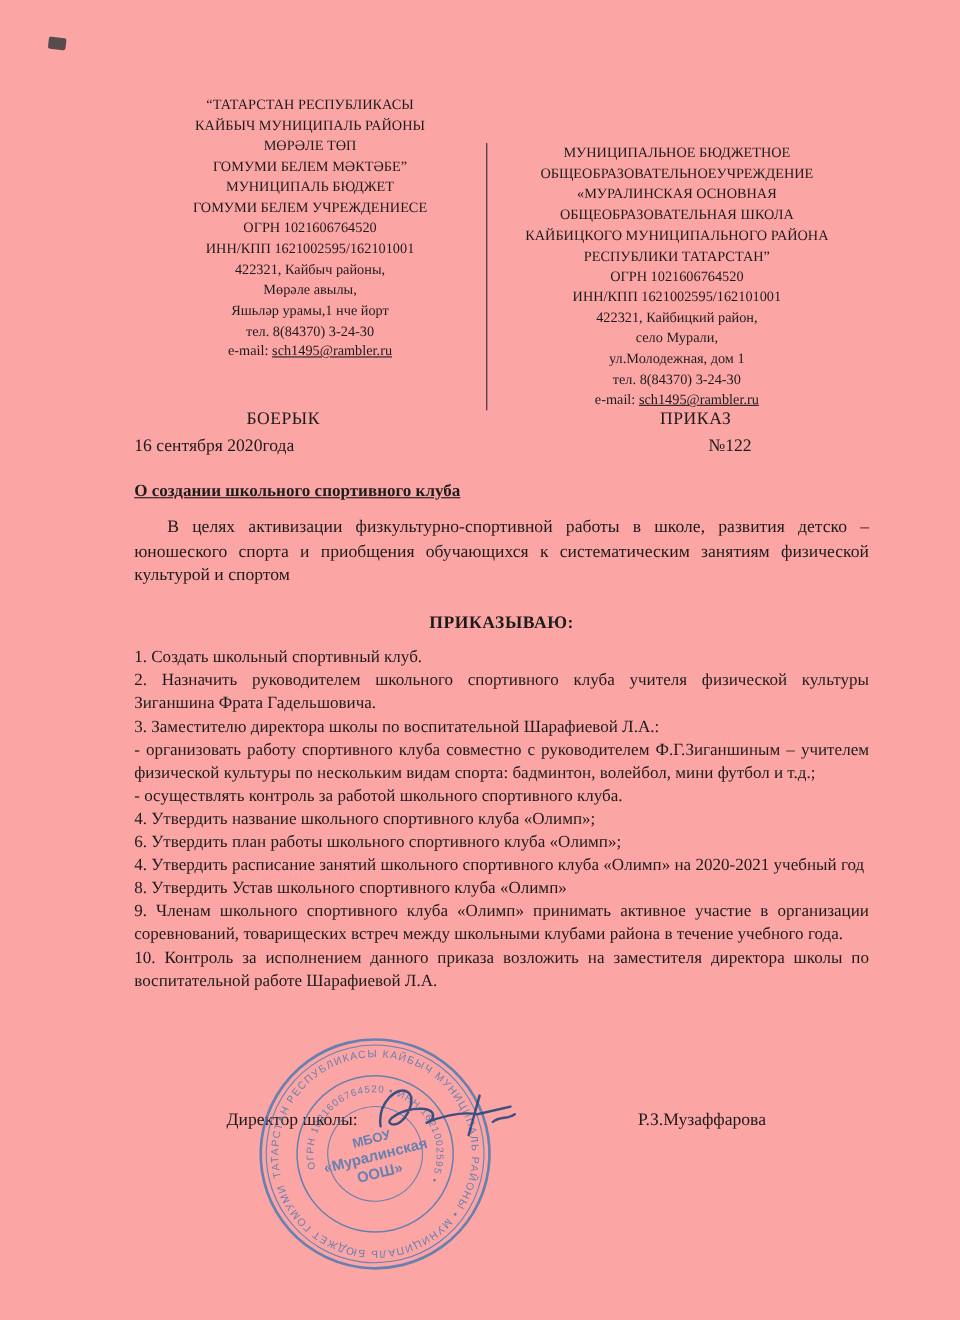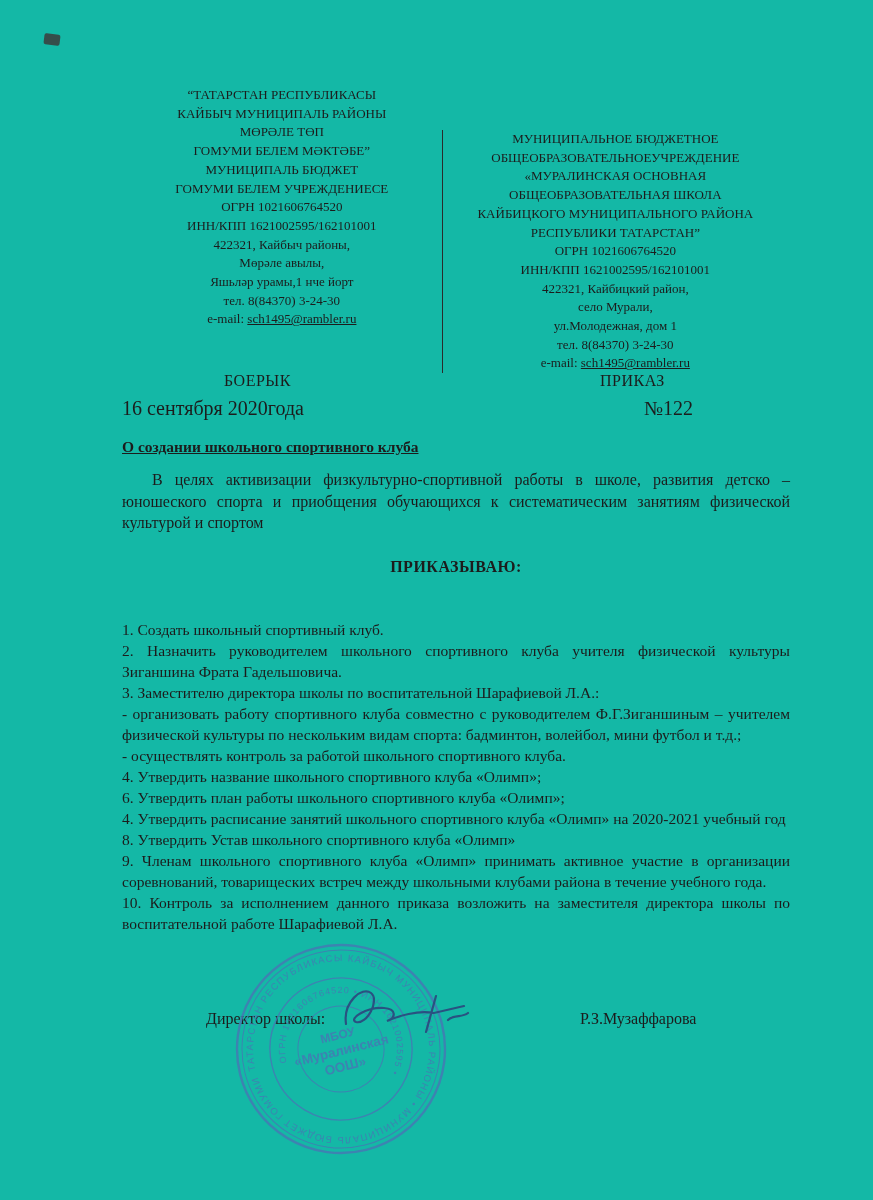--- a/index.html
+++ b/index.html
@@ -3,21 +3,21 @@
 <meta charset="utf-8">
 <style>
   * { box-sizing: border-box; }
   html, body { margin: 0; padding: 0; }
   body { background: #9a9a9a; }
   .page {
     position: relative;
     width: 873px;
     height: 1200px;
     margin: 0 auto;
-    background: #14b8a6;
+    background: #fca5a5;
     font-family: "Liberation Serif", serif;
     color: #1c1c1c;
     overflow: hidden;
   }
   .artifact {
     position: absolute; left: 44px; top: 34px;
     width: 16px; height: 11px;
     background: #3b3b3b; border-radius: 2px;
     transform: rotate(7deg); opacity: .85;
   }
@@ -28,38 +28,38 @@
     font-size: 13px; line-height: 18.7px; text-align: center;
   }
   .lh-col { padding: 0 10px; }
   .lh-col.left  { width: 48%; }
   .lh-col.right { width: 52%; border-left: 1.5px solid #2b2b2b; margin-top: 44px; }
   .email-link { text-decoration: underline; cursor: pointer; }
   
   .title-row { position: absolute; left: 122px; top: 372px; width: 668px; height: 24px; font-size: 16px; }
   .title-left  { position: absolute; left: 102px; letter-spacing: .5px; }
   .title-right { position: absolute; left: 478px; letter-spacing: .5px; }
-  .date-row { position: absolute; left: 122px; top: 397px; width: 668px; height: 24px; font-size: 20px; }
+  .date-row { position: absolute; left: 122px; top: 397px; width: 668px; height: 24px; font-size: 16px; }
   .order-date   { position: absolute; left: 0; }
   .order-number { position: absolute; left: 522px; }
   
   .subject {
     position: absolute; left: 122px; top: 438px; width: 668px;
     font-weight: bold; font-size: 15.5px; text-decoration: underline;
   }
   .intro {
     position: absolute; left: 122px; top: 469px; width: 668px;
     font-size: 16px; line-height: 21.5px; text-align: justify; text-indent: 30px;
   }
   .resolve {
     position: absolute; left: 122px; top: 558px; width: 668px;
     text-align: center; font-weight: bold; font-size: 16px; letter-spacing: .5px;
   }
   .items {
-    position: absolute; left: 122px; top: 619px; width: 668px;
+    position: absolute; left: 122px; top: 587px; width: 668px;
     font-size: 15.5px; line-height: 21px;
   }
   .items p { margin: 0; text-align: justify; }
   
   .sig-row { position: absolute; left: 122px; top: 1010px; width: 668px; height: 24px; font-size: 16px; }
   .sig-label { position: absolute; left: 84px; }
   .sig-name  { position: absolute; left: 458px; }
   
   .stamp {
     position: absolute; left: 230px; top: 938px;

